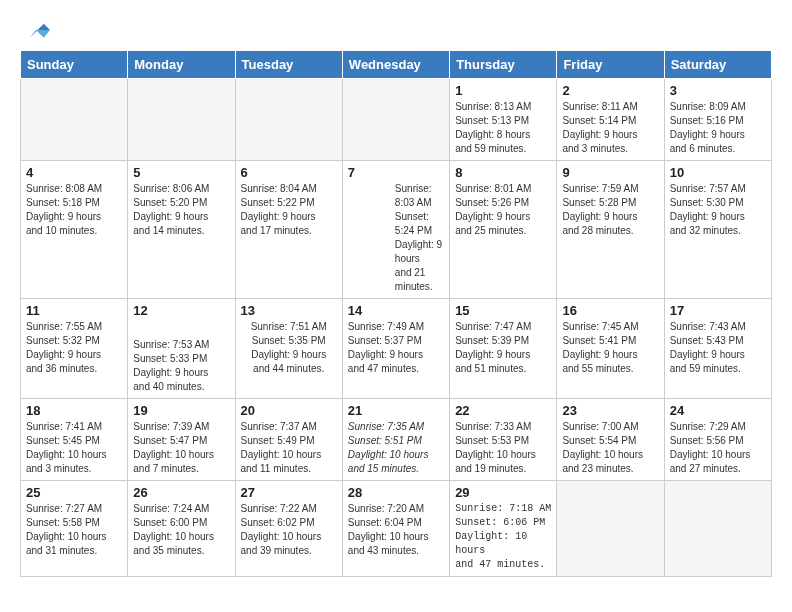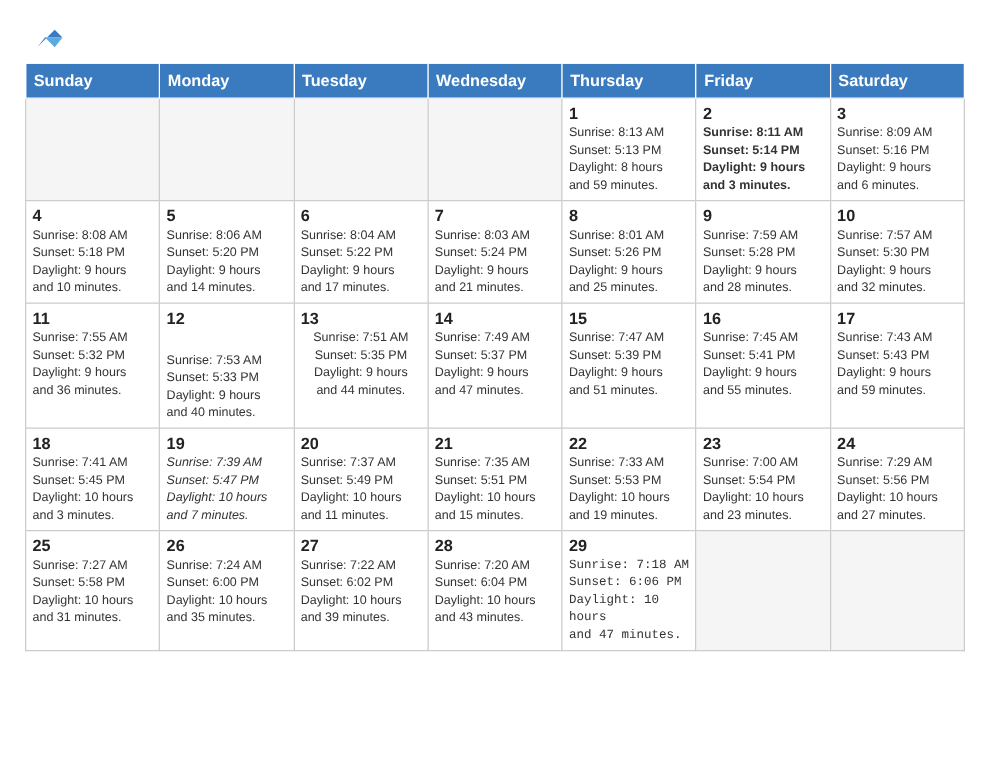--- a/index.html
+++ b/index.html
@@ -125,21 +125,21 @@
           <td class="empty"></td>
           <td>
             <span class="day-number">1</span>
             <div class="day-info" style="white-space: pre-line;">Sunrise: 8:13 AM
 Sunset: 5:13 PM
 Daylight: 8 hours
 and 59 minutes.</div>
           </td>
           <td>
             <span class="day-number">2</span>
-            <div class="day-info" style="white-space: pre-line; font-weight: bold;">Sunrise: 8:11 AM
+            <div class="day-info" style="white-space: pre-line;">Sunrise: 8:11 AM
 Sunset: 5:14 PM
 Daylight: 9 hours
 and 3 minutes.</div>
           </td>
           <td>
             <span class="day-number">3</span>
             <div class="day-info" style="white-space: pre-line;">Sunrise: 8:09 AM
 Sunset: 5:16 PM
 Daylight: 9 hours
 and 6 minutes.</div>
@@ -162,21 +162,21 @@
           </td>
           <td>
             <span class="day-number">6</span>
             <div class="day-info" style="white-space: pre-line;">Sunrise: 8:04 AM
 Sunset: 5:22 PM
 Daylight: 9 hours
 and 17 minutes.</div>
           </td>
           <td>
             <span class="day-number">7</span>
-            <div class="day-info" style="white-space: pre-line;">Sunrise: 8:03 AM
+            <div class="day-info" style="white-space: pre-line; margin-left: 47px;">Sunrise: 8:03 AM
 Sunset: 5:24 PM
 Daylight: 9 hours
 and 21 minutes.</div>
           </td>
           <td>
             <span class="day-number">8</span>
             <div class="day-info" style="white-space: pre-line;">Sunrise: 8:01 AM
 Sunset: 5:26 PM
 Daylight: 9 hours
 and 25 minutes.</div>
@@ -250,35 +250,35 @@
         <tr>
           <td>
             <span class="day-number">18</span>
             <div class="day-info" style="white-space: pre-line;">Sunrise: 7:41 AM
 Sunset: 5:45 PM
 Daylight: 10 hours
 and 3 minutes.</div>
           </td>
           <td>
             <span class="day-number">19</span>
-            <div class="day-info" style="white-space: pre-line; font-style: italic;">Sunrise: 7:39 AM
+            <div class="day-info" style="white-space: pre-line;">Sunrise: 7:39 AM
 Sunset: 5:47 PM
 Daylight: 10 hours
 and 7 minutes.</div>
           </td>
           <td>
             <span class="day-number">20</span>
             <div class="day-info" style="white-space: pre-line;">Sunrise: 7:37 AM
 Sunset: 5:49 PM
 Daylight: 10 hours
 and 11 minutes.</div>
           </td>
           <td>
             <span class="day-number">21</span>
-            <div class="day-info" style="white-space: pre-line;">Sunrise: 7:35 AM
+            <div class="day-info" style="white-space: pre-line; font-style: italic;">Sunrise: 7:35 AM
 Sunset: 5:51 PM
 Daylight: 10 hours
 and 15 minutes.</div>
           </td>
           <td>
             <span class="day-number">22</span>
             <div class="day-info" style="white-space: pre-line;">Sunrise: 7:33 AM
 Sunset: 5:53 PM
 Daylight: 10 hours
 and 19 minutes.</div>

